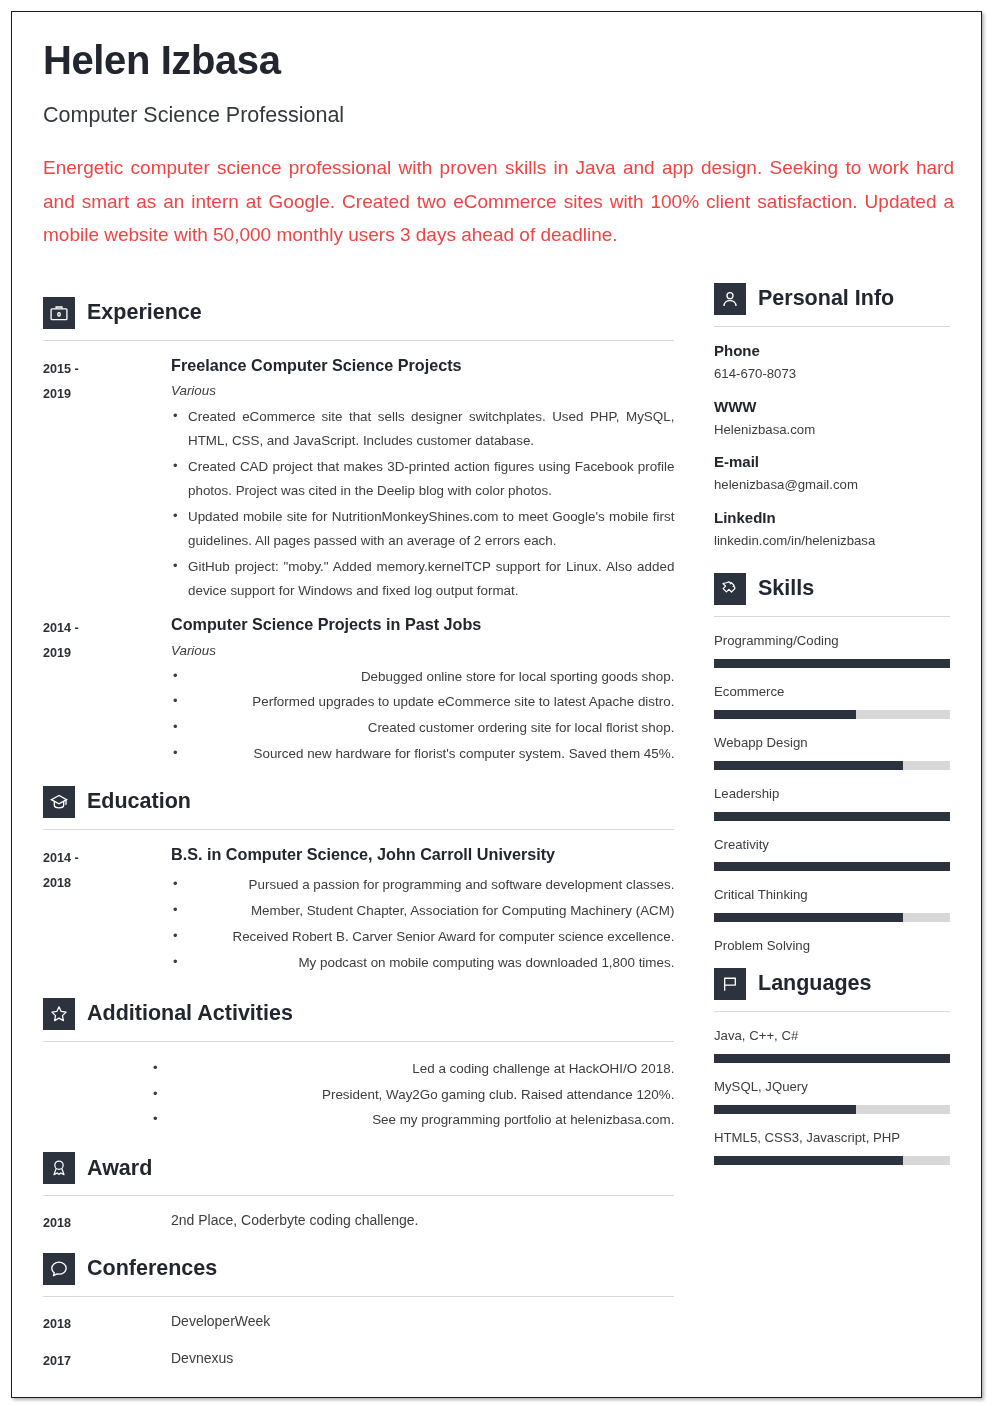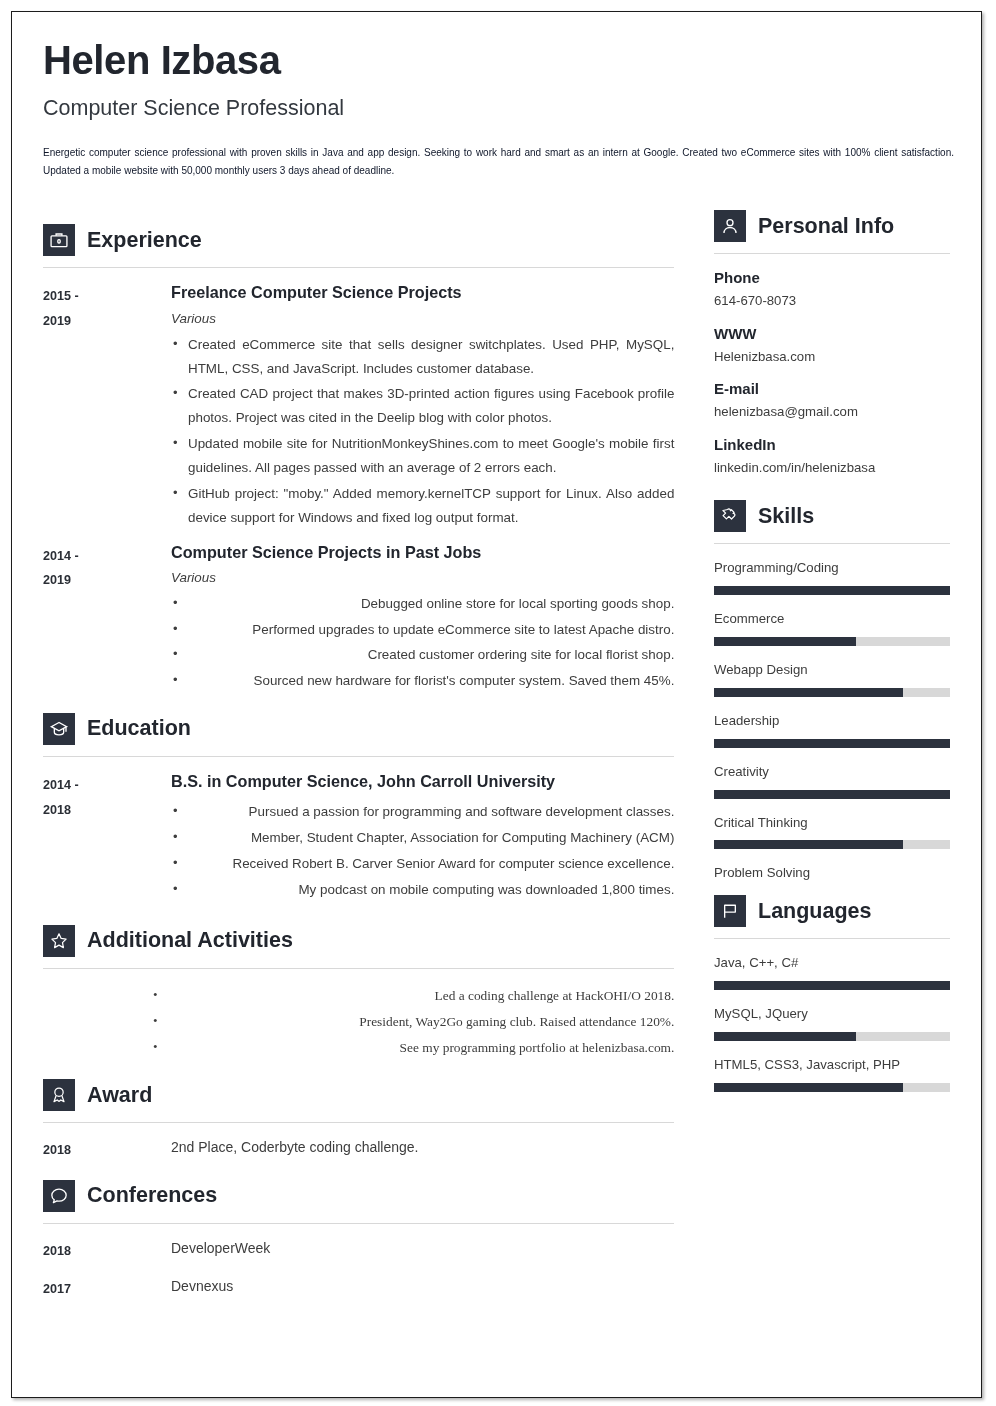--- a/index.html
+++ b/index.html
@@ -19,24 +19,24 @@
   }
   .inner { padding: 27px 31px 0 31px; }
 
   
   .name {
     font-size: 40px; font-weight: bold; color: #22262e;
     letter-spacing: -0.4px; line-height: 1.05;
   }
   .job-title {
     font-size: 21.5px; color: #33383f; font-weight: normal;
-    margin-top: 15px; line-height: 1.2;
+    margin-top: 22px; line-height: 1.2;
   }
   .summary {
-    font-size: 10px; color: #0f172a; line-height: 1.78;
+    font-size: 19px; color: #ef4444; line-height: 1.78;
     text-align: justify; margin-top: 22px; width: 911px;
   }
 
   
   .body { display: flex; margin-top: 17px; }
   .col-left { width: 637px; }
   .col-gap { width: 40px; }
   .col-right { width: 236px; }
 
   
@@ -72,21 +72,21 @@
   ul.bullets { list-style: none; margin-top: 7px; }
   ul.bullets li {
     position: relative; padding-left: 17px; font-size: 13.4px;
     color: #3d3d3d; line-height: 1.78; text-align: justify;
     margin-top: 2px;
   }
   ul.bullets li::before {
     content: "\2022"; position: absolute; left: 2px; top: -1px;
     color: #3d3d3d; font-size: 13px;
   }
-  ul.bullets.indented { margin-left: 108px; font-family: Liberation Serif, serif; }
+  ul.bullets.indented { margin-left: 108px; }
   ul.bullets.nojustify li { text-align: right; }
 
   
   .info-block { margin-top: 15px; }
   .info-label {
     font-size: 15px; font-weight: bold; color: #22262e; line-height: 1.2;
   }
   .info-value {
     font-size: 13.2px; color: #3d3d3d; margin-top: 6px; line-height: 1.25;
   }

